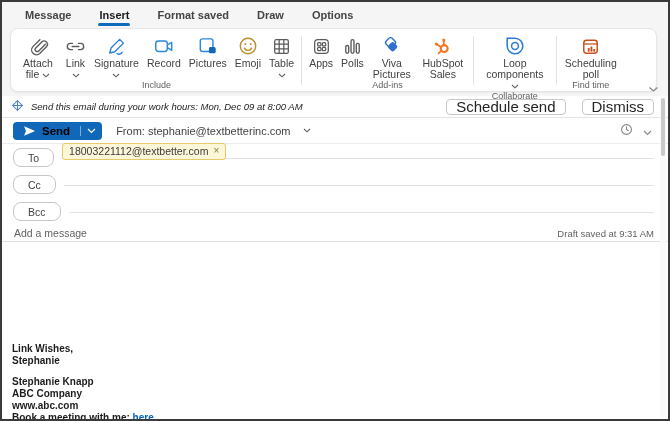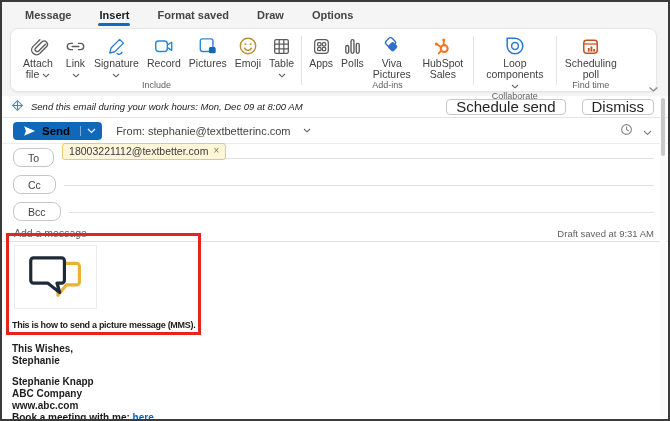--- a/index.html
+++ b/index.html
@@ -331,37 +331,28 @@
     <div class="fieldline"></div>
   </div>
 
   <div class="subjectrow">
     <span class="subjplaceholder">Add a message</span>
     <span class="draftstatus">Draft saved at 9:31 AM</span>
   </div>
 
   <div class="bodyarea">
     <div class="signature">
-      <div>This Wishes,</div>
+      <div>Link Wishes,</div>
       <div>Stephanie</div>
       <div class="siggap"></div>
       <div>Stephanie Knapp</div>
       <div>ABC Company</div>
       <div>www.abc.com</div>
       <div><span>Book a meeting with me: </span><span class="siglink">here</span><span>.</span></div>
     </div>
   </div>
 
-  <div class="annotation">
-    <div class="thumb">
-      <svg width="58" height="44" viewBox="0 0 62 47">
-        <path d="M31 9h22a3 3 0 0 1 3 3v17a3 3 0 0 1-3 3H42l-9 11V32h-2a3 3 0 0 1-3-3V12a3 3 0 0 1 3-3z" fill="#fff" stroke="#ecb22e" stroke-width="3.4" stroke-linejoin="round"></path>
-        <path d="M7 3h30a3 3 0 0 1 3 3v21a3 3 0 0 1-3 3h-5l3 10-13-10H7a3 3 0 0 1-3-3V6a3 3 0 0 1 3-3z" fill="#fff" stroke="#1f2a38" stroke-width="3.4" stroke-linejoin="round"></path>
-      </svg>
-    </div>
-    <div class="caption">This is how to send a picture message (MMS).</div>
-  </div>
 
   <div class="scrollbar">
     <div class="scrollthumb"></div>
   </div>
 
 </div>
 
 </body></html>

